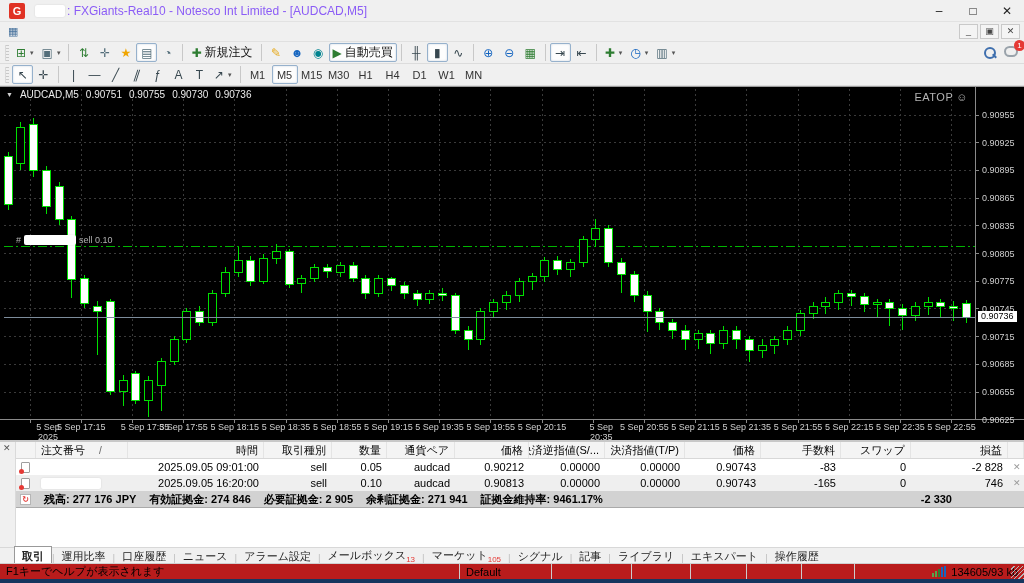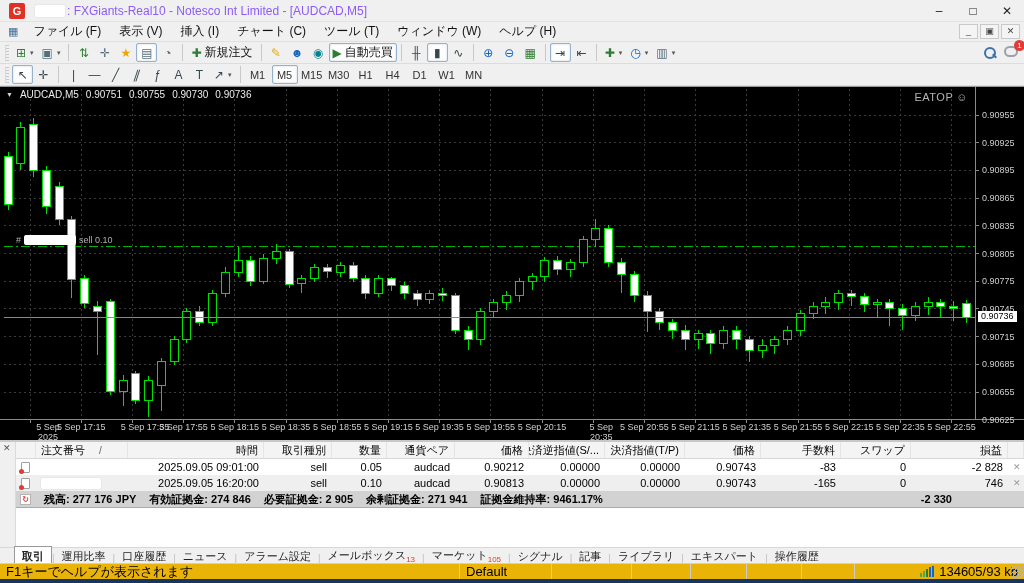--- a/index.html
+++ b/index.html
@@ -73,21 +73,21 @@
   .sort-ind { color:#666; margin-left:14px; font-size:10px; }
 
   
   .tabsbar { position:absolute; left:0; top:105px; width:1024px; height:20px; background:#f0f0f0; border-top:1px solid #d8d8d8; display:flex; align-items:flex-end; padding-left:14px; }
   .tab { padding:2px 7px 3px 7px; font-size:11px; color:#222; position:relative; }
   .tab.active { background:#fff; border:1px solid #999; border-bottom:none; font-weight:bold; }
   .tab sub { color:#e53935; font-size:8px; }
   .tab-div { color:#c0c0c0; font-size:10px; padding-bottom:3px; }
 
   
-  .statusbar { position:absolute; left:0; top:563px; width:1024px; height:16px; background:#eab308; border-top:1px solid #d0d0d0; display:flex; align-items:center; font-size:13px; }
+  .statusbar { position:absolute; left:0; top:563px; width:1024px; height:16px; background:#b91c1c; border-top:1px solid #d0d0d0; display:flex; align-items:center; font-size:11px; }
   .sb-cell { height:100%; display:flex; align-items:center; padding:0 6px; border-left:1px solid #cccccc; }
   .sb-help { flex:1; border-left:none; }
   .sb-conn { width:170px; justify-content:flex-end; gap:5px; }
   .conn-bars { display:flex; align-items:flex-end; gap:1px; height:11px; }
   .conn-bars span { width:2px; display:inline-block; }
   .grip-corner { position:absolute; right:0; top:566px; width:13px; height:13px; background:repeating-linear-gradient(135deg,transparent 0 2px,#b5b5b5 2px 3px); }
   .bottom-strip { position:absolute; left:0; top:579px; width:1024px; height:4px; background:#16365f; }
 </style>
 </head>
 <body>
@@ -98,29 +98,20 @@
   <span class="title-text">: FXGiants-Real10 - Notesco Int Limited - [AUDCAD,M5]</span>
   <div class="win-controls">
     <div class="win-btn">–</div>
     <div class="win-btn">□</div>
     <div class="win-btn">✕</div>
   </div>
 </div>
 
 <div class="menubar">
   <span class="menu-winicon">▦</span>
-  <div id="menu-items" style="display:flex;">
-      <div class="menu-item">ファイル (F)</div>
-      <div class="menu-item">表示 (V)</div>
-      <div class="menu-item">挿入 (I)</div>
-      <div class="menu-item">チャート (C)</div>
-      <div class="menu-item">ツール (T)</div>
-      <div class="menu-item">ウィンドウ (W)</div>
-      <div class="menu-item">ヘルプ (H)</div>
-    </div>
   <div class="child-controls">
     <div class="child-btn">_</div>
     <div class="child-btn">▣</div>
     <div class="child-btn">✕</div>
   </div>
 </div>
 
 <div class="toolbar">
   <div class="grip"></div>
   <div id="toolbar-top-buttons" style="display:flex;align-items:center;">

